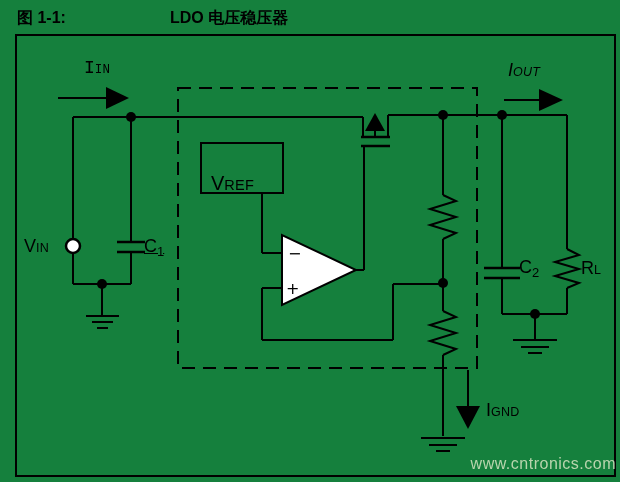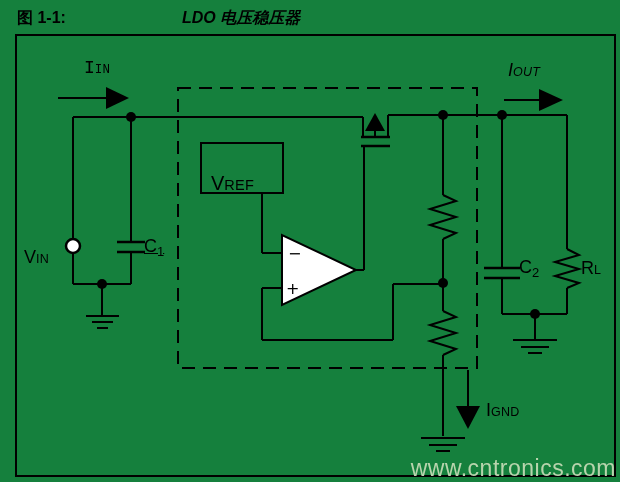--- a/index.html
+++ b/index.html
@@ -15,31 +15,31 @@
   #circuit-svg rect { stroke:#000; stroke-width:2; fill:none; }
   #circuit-svg polygon.filled { fill:#000; stroke:none; }
   #circuit-svg polygon.outline { fill:#fff; stroke:#000; stroke-width:2; }
   #circuit-svg circle.dot { fill:#000; stroke:none; }
   #circuit-svg circle.terminal { fill:#fff; stroke:#000; stroke-width:2.5; }
   #circuit-svg .plate { stroke-width:2.5; }
   #circuit-svg text { font-family:"DejaVu Sans",sans-serif; font-size:16px; fill:#000; stroke:none; }
 
   .ttl { position:absolute; top:8px; font-weight:bold; font-size:16px; white-space:nowrap; }
   #fig-label { left:17px; }
-  #fig-title { left:182px;font-style:italic; }
+  #fig-title { left:170px; }
 
   .clabel { position:absolute; font-size:18px; line-height:18px; white-space:nowrap; }
   .clabel .sub { font-size:12.5px; letter-spacing:0.2px; }
   .clabel .subnum { font-size:13px; vertical-align:-4px; }
   #vref-label { font-size:20px; line-height:20px; }
   #vref-label .sub { font-size:14.5px; }
 
   #watermark {
     position:absolute; right:16px; top:455px;
-    font-size:23px; color:#b8d4ad; letter-spacing:0.5px; white-space:nowrap;
+    font-size:16px; color:#b8d4ad; letter-spacing:0.5px; white-space:nowrap;
   }
 </style>
 </head>
 <body>
 
 <div id="canvas">
 
   <div class="ttl" id="fig-label">图 1-1:</div>
   <div class="ttl" id="fig-title">LDO 电压稳压器</div>
 
@@ -173,21 +173,21 @@
   </svg>
 
   <div class="clabel" style="left:84px; top:59px;font-family:Liberation Mono, monospace;">
     <span>I</span><span class="sub">IN</span>
   </div>
 
   <div class="clabel" style="left:508px; top:61px;font-style:italic;">
     <span>I</span><span class="sub">OUT</span>
   </div>
 
-  <div class="clabel" style="left:24px; top:248px;">
+  <div class="clabel" style="left:24px; top:237px;">
     <span>V</span><span class="sub">IN</span>
   </div>
 
   <div class="clabel" style="left:144px; top:237px;text-decoration:underline;">
     <span>C</span><span class="subnum">1</span>
   </div>
 
   <div class="clabel" id="vref-label" style="left:211px; top:156px;margin-top:17px;">
     <span>V</span><span class="sub">REF</span>
   </div>

